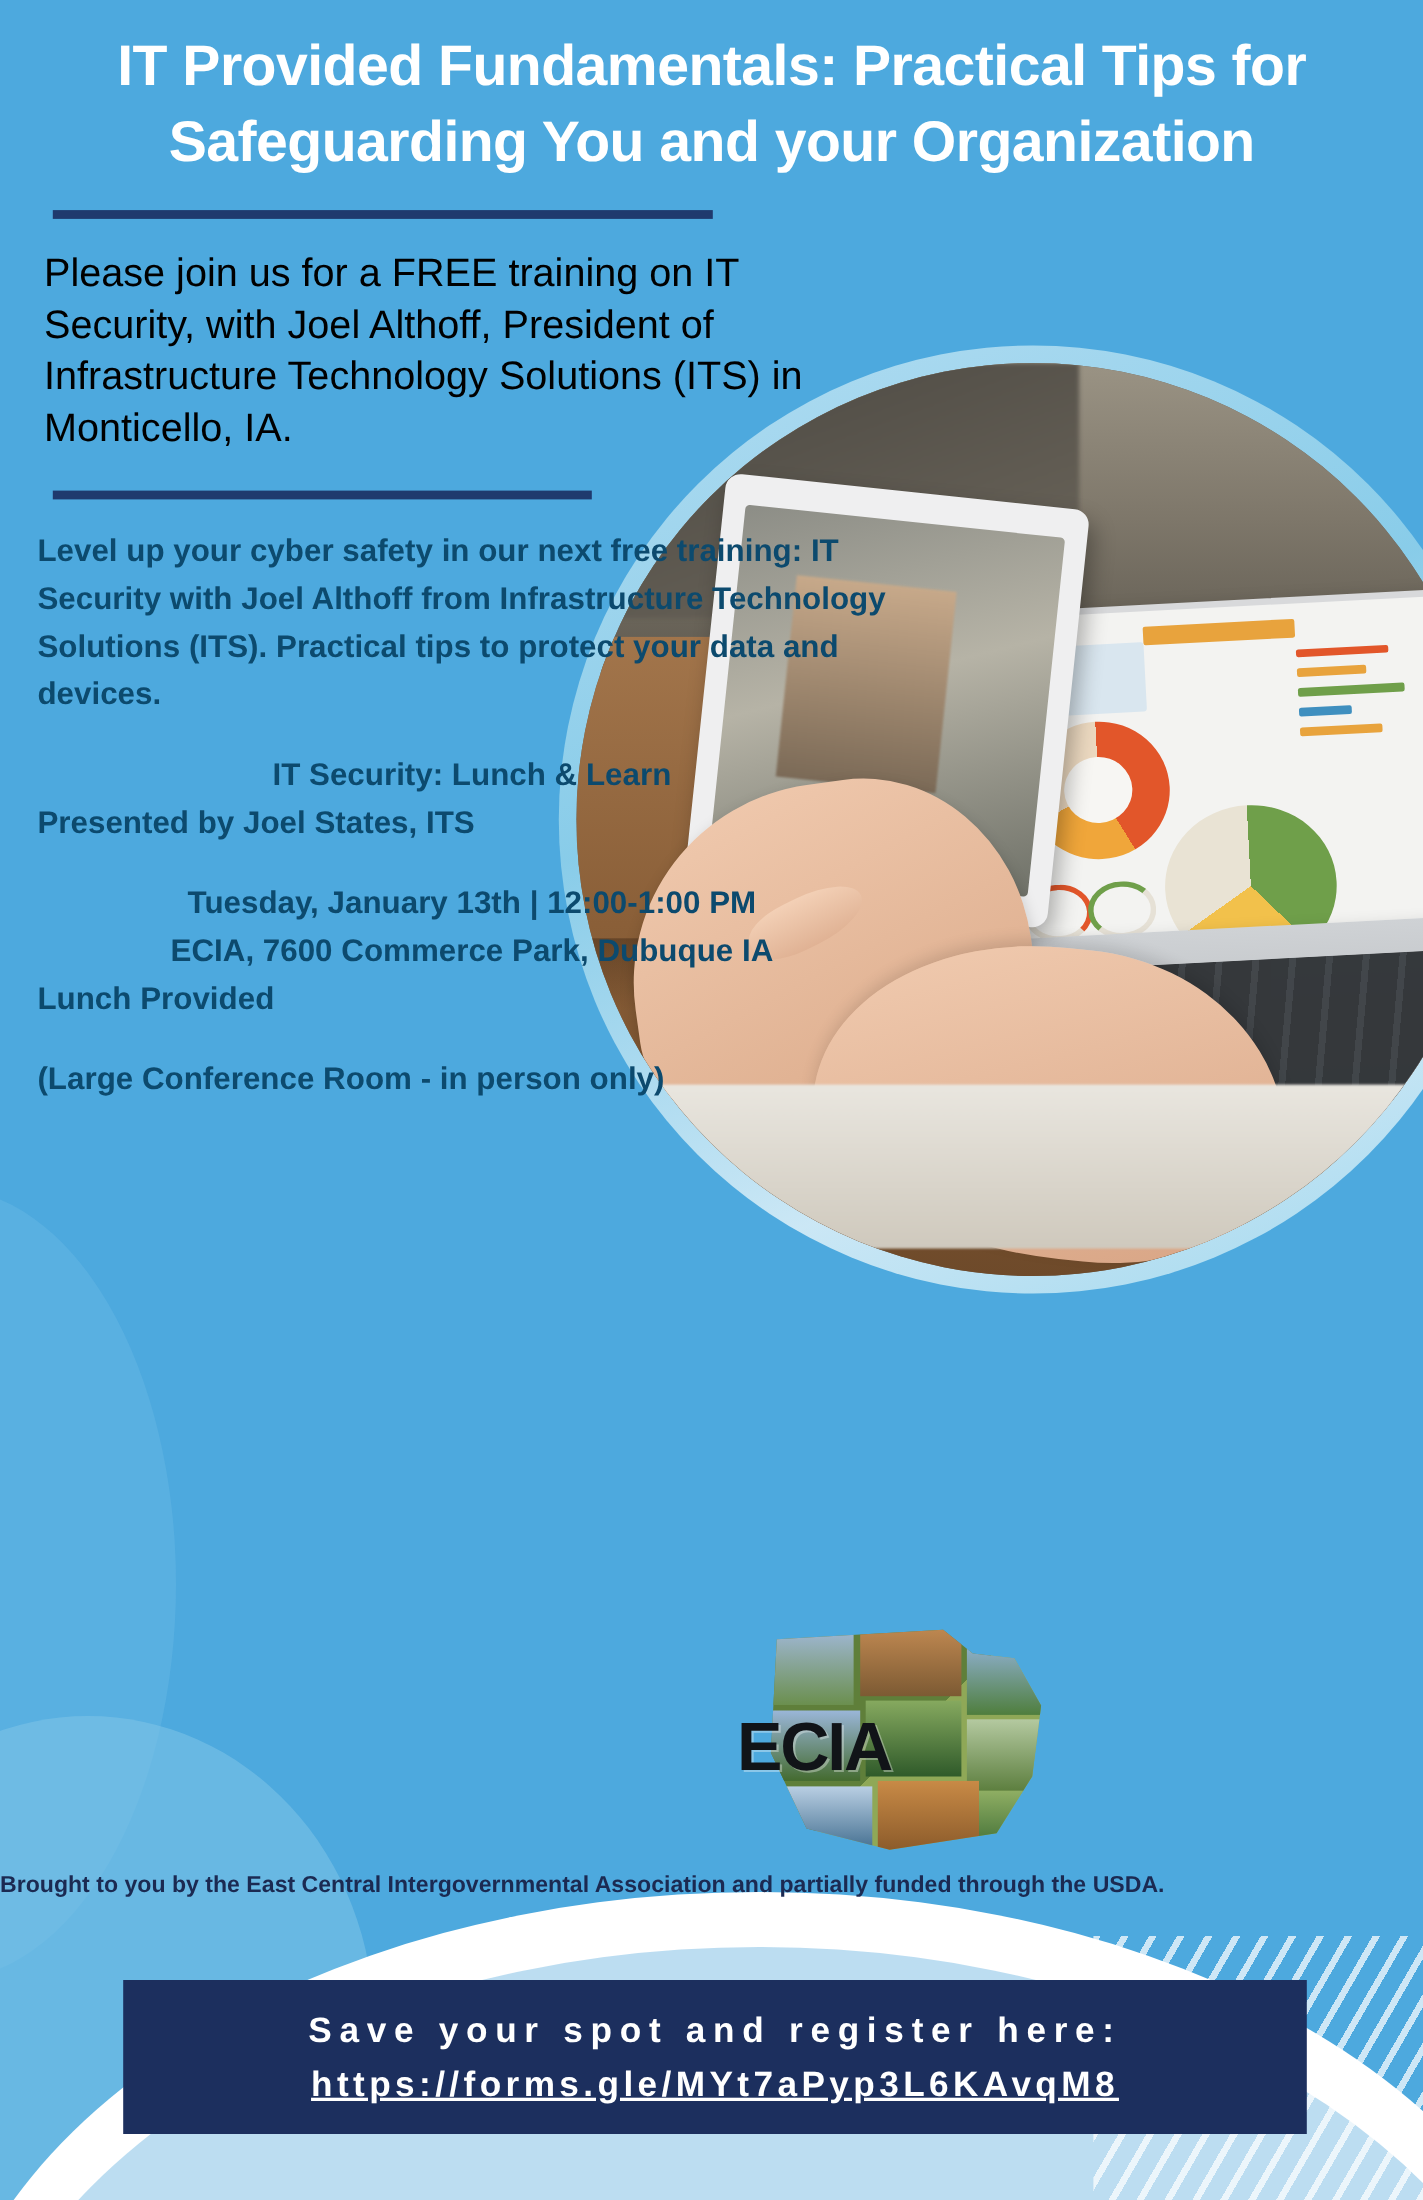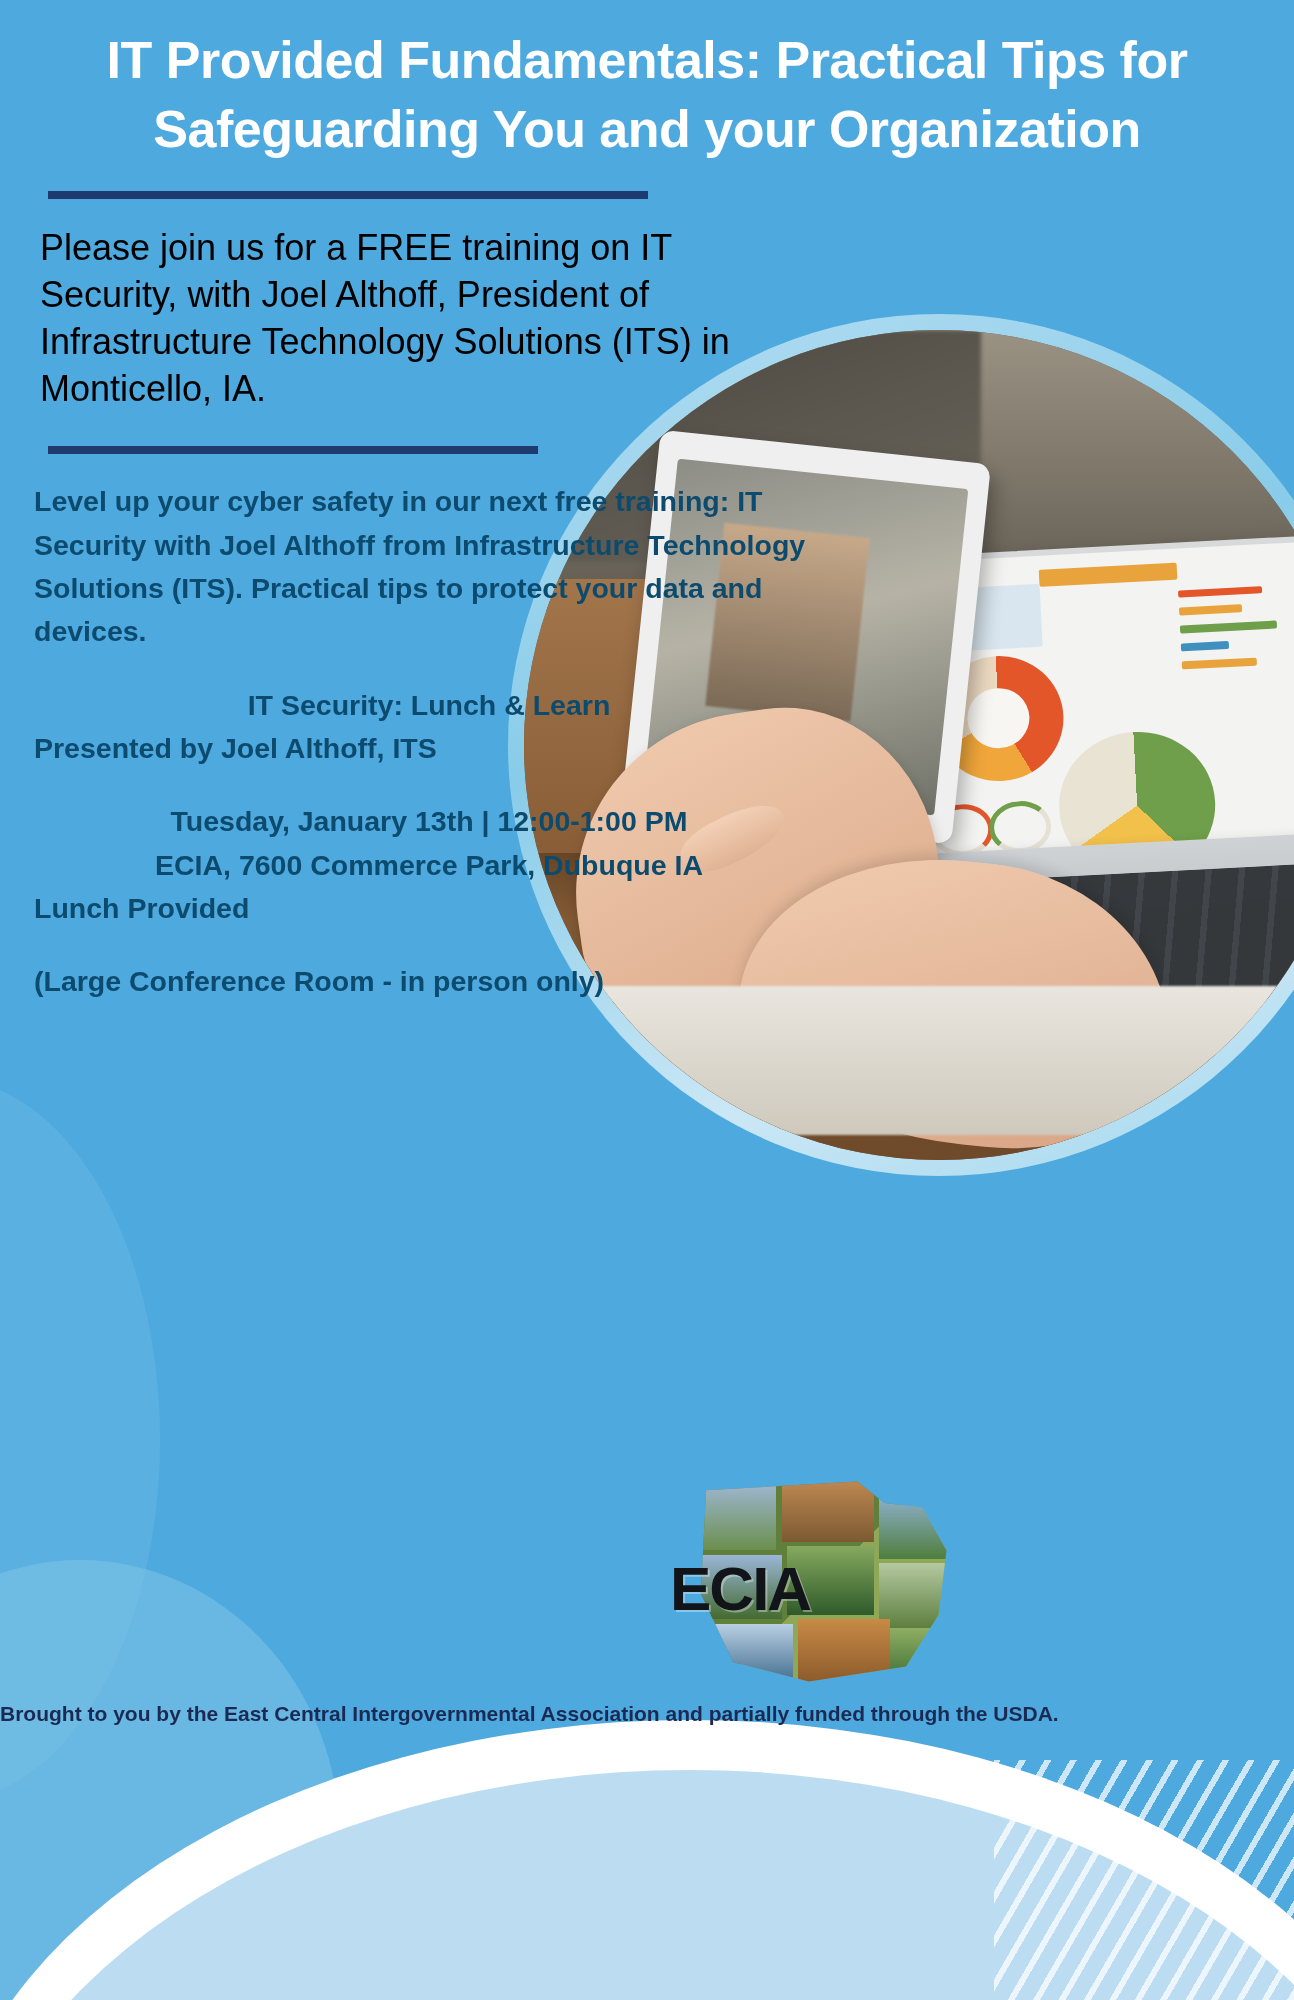--- a/index.html
+++ b/index.html
@@ -486,21 +486,21 @@
 
     <div class="rule1"></div>
 
     <div class="intro">Please join us for a FREE training on IT Security, with Joel Althoff, President of Infrastructure Technology Solutions (ITS) in Monticello, IA.</div>
 
     <div class="rule2"></div>
 
     <div class="body-block">
       <p>Level up your cyber safety in our next free training: IT Security with Joel Althoff from Infrastructure Technology Solutions (ITS). Practical tips to protect your data and devices.</p>
       <p class="tight">IT Security: Lunch &amp; Learn</p>
-      <p>Presented by Joel Althoff, ITS</p>
+      <p>Presented by Joel States, ITS</p>
       <p class="tight">Tuesday, January 13th | 12:00-1:00 PM</p>
       <p class="tight">ECIA, 7600 Commerce Park, Dubuque IA</p>
       <p>Lunch Provided</p>
       <p>(Large Conference Room - in person only)</p>
     </div>
 
   </div>
 
   <div class="logos">
 
@@ -515,14 +515,18 @@
         <div class="ecia-tile t7"></div>
         <div class="ecia-tile t8"></div>
         <div class="ecia-tile t9"></div>
       </div>
       <div class="ecia-word">ECIA</div>
     </div>
   </div>
 
   <div class="credit">Brought to you by the East Central Intergovernmental Association and partially funded through the USDA.</div>
 
+  <div class="register">
+    <div class="reg-title">Save your spot and register here:</div>
+    <div class="reg-link">https://forms.gle/MYt7aPyp3L6KAvqM8</div>
+  </div>
 
 </div>
 
 </body></html>

